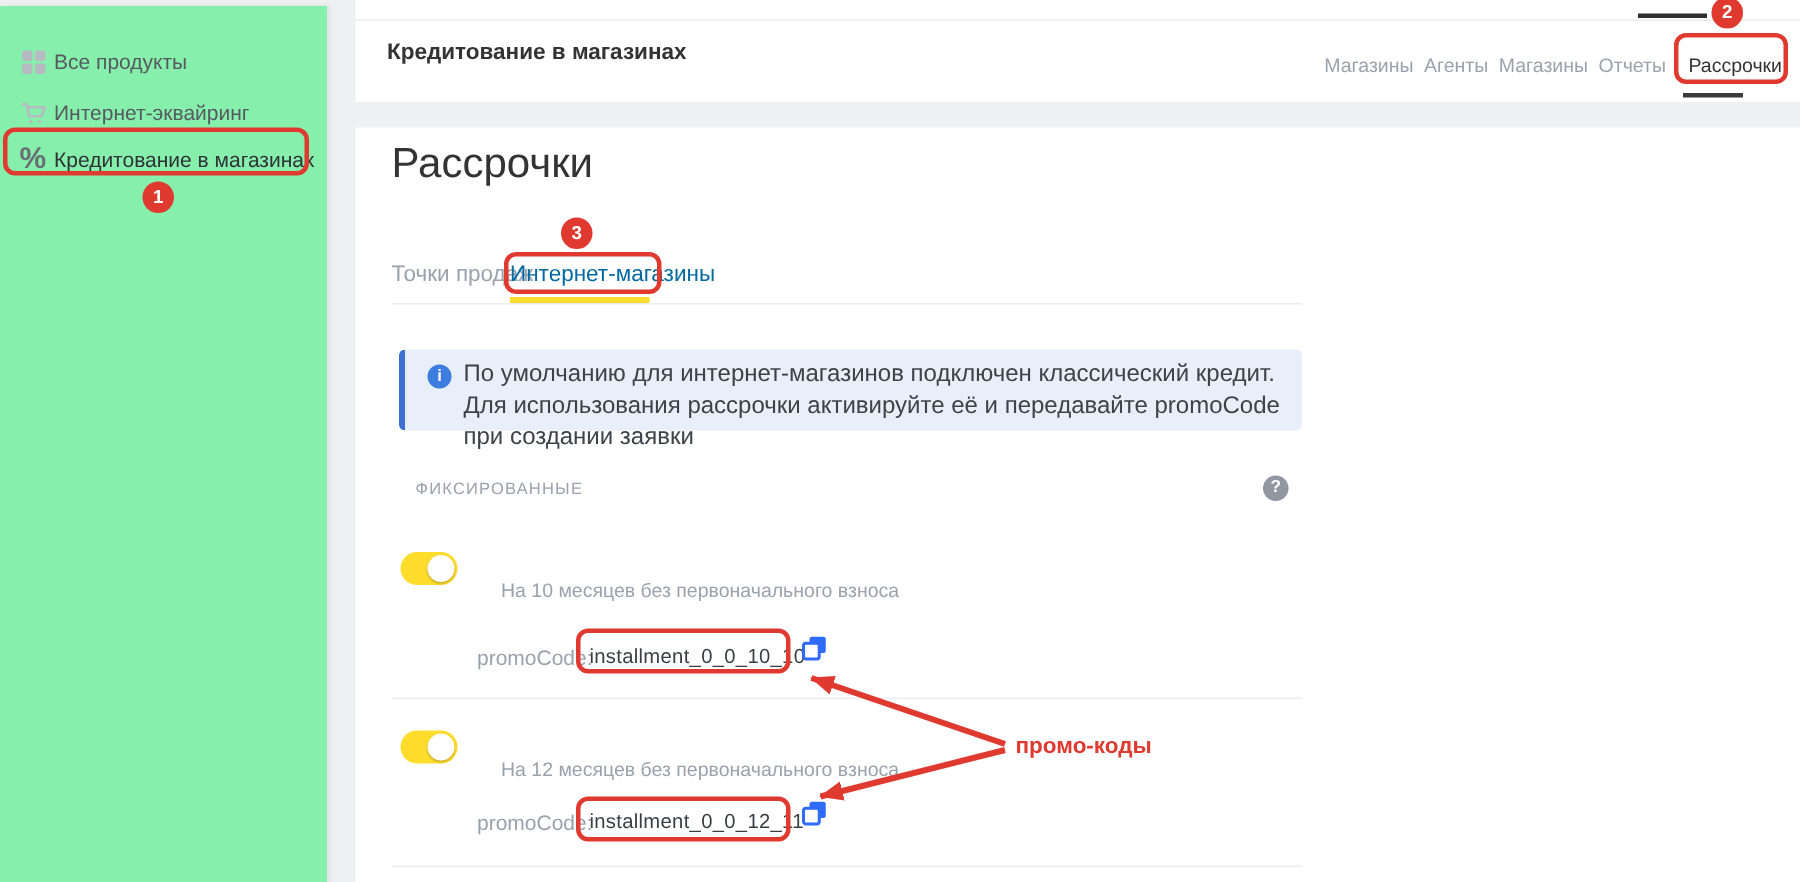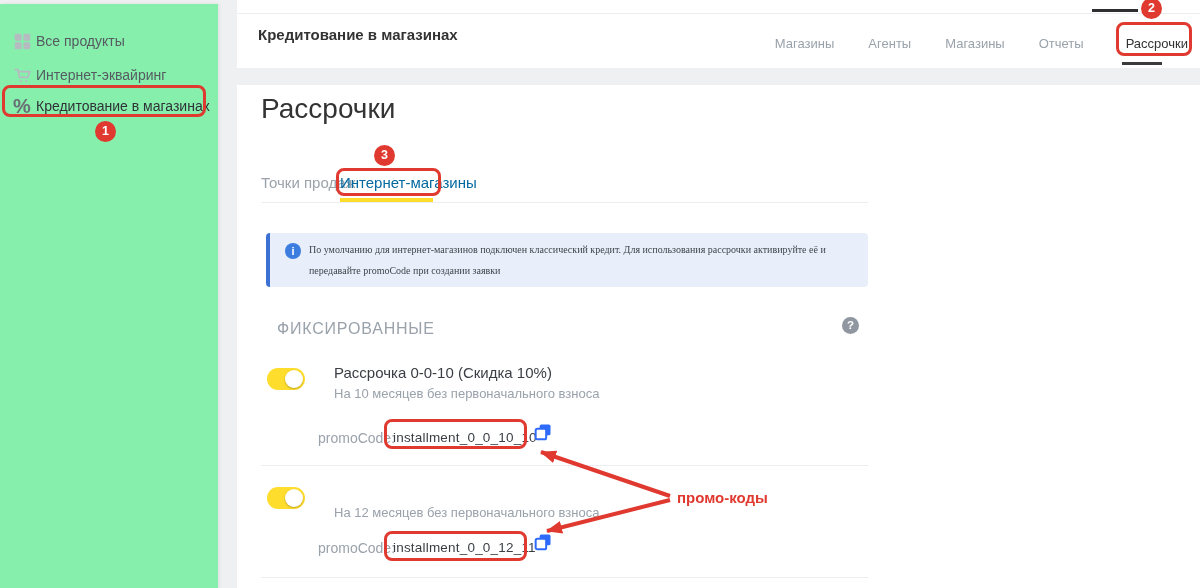--- a/index.html
+++ b/index.html
@@ -17,40 +17,40 @@
   .side-item { position:absolute; left:0; width:218px; height:22px; cursor:pointer; }
   .side-item .lbl { position:absolute; left:36px; top:0; font-size:14px; line-height:22px; color:#565b61; white-space:nowrap; }
   .side-item.current .lbl { color:#2f3237; }
   .side-ic { position:absolute; left:13px; top:2px; width:19px; height:19px; }
   .pct { font-size:20px; font-weight:bold; color:#696e74; line-height:19px; }
 
   
   #topbar { left:237px; top:0; width:963px; height:68px; background:#fff; z-index:1; }
   #topbar .hdr-divider { position:absolute; left:0; top:13px; width:100%; height:1px; background:#ebedf0; }
   #page-context-title { position:absolute; left:21px; top:26px; font-size:15px; font-weight:600; color:#333; white-space:nowrap; }
-  #top-nav { position:absolute; right:12px; top:30px; height:26px; display:flex; align-items:center; gap:34px; }
+  #top-nav { position:absolute; right:12px; top:30px; height:26px; display:flex; align-items:center; gap:7px; }
   .nav-item { font-size:13px; color:#9aa2ab; cursor:pointer; white-space:nowrap; }
   .nav-item.active { color:#333; font-weight:500; margin-left:8px; }
   #nav-indicator { position:absolute; left:885px; top:62px; width:40px; height:3px; background:#3b3b3d; }
 
   
   #content { left:237px; top:85px; width:963px; height:503px; background:#fff; z-index:1; }
   #page-title { position:absolute; left:24px; top:8px; font-size:28px; font-weight:500; color:#333; }
   .tab { position:absolute; top:88px; font-size:15px; line-height:20px; cursor:pointer; white-space:nowrap; }
   #tab-pos { left:24px; color:#9aa2ab;text-align:right; }
   #tab-online { left:103px; color:#0369a1; font-weight:500; }
   #tab-underline { position:absolute; left:103px; top:113px; width:93px; height:4px; background:var(--brand_yellow,#ffdd2d); }
   .divider { position:absolute; left:24px; width:607px; height:1px; background:#ebedf0; }
 
   #info-banner { position:absolute; left:29px; top:148px; width:602px; height:54px;
                  background:#e8effa; border-left:4px solid var(--banner_blue,#3c70d3); border-radius:4px; }
-  #info-banner .txt { position:absolute; left:39px; top:6px; width:552px; font-size:10px; line-height:21px; color:#3e434a;font-family:Liberation Serif, serif; }
+  #info-banner .txt { position:absolute; left:39px; top:6px; width:552px; font-size:16px; line-height:21px; color:#3e434a; }
   .info-ic { position:absolute; left:15px; top:10px; width:16px; height:16px; border-radius:50%;
              background:#3d7de0; color:#fff; font-size:11px; font-weight:bold; text-align:center; line-height:16px; }
-  #section-label { position:absolute; left:40px; top:235px; font-size:16px; letter-spacing:.8px; color:#9aa2ab; }
+  #section-label { position:absolute; left:40px; top:235px; font-size:11px; letter-spacing:.8px; color:#9aa2ab; }
   .help-ic { position:absolute; left:605px; top:232px; width:17px; height:17px; border-radius:50%;
              background:#9097a0; color:#fff; font-size:11.5px; font-weight:bold; text-align:center; line-height:17px; cursor:pointer; }
 
   .toggle { position:absolute; width:38px; height:22px; border-radius:11px; background:#d6d9dc; cursor:pointer; }
   .toggle.on { background:var(--brand_yellow,#ffdd2d); }
   .toggle::after { content:""; position:absolute; top:2px; left:2px; width:18px; height:18px; border-radius:50%;
                    background:#fff; box-shadow:0 1px 2px rgba(0,0,0,.25); }
   .toggle.on::after { left:auto; right:2px; }
 
   .row-title   { position:absolute; left:97px; font-size:15px; color:#3a3e44; white-space:nowrap; }
@@ -127,21 +127,20 @@
 
     <div id="info-banner">
       <span class="info-ic">i</span>
       <div class="txt">По умолчанию для интернет-магазинов подключен классический кредит. Для использования рассрочки активируйте её и передавайте promoCode при создании заявки</div>
     </div>
 
     <div id="section-label">ФИКСИРОВАННЫЕ</div>
     <span class="help-ic">?</span>
 
     <div class="toggle on" style="left:30px; top:283px"></div>
-    <div class="row-title" style="top:279px">Рассрочка 0-0-10 (Скидка 10%)</div>
     <div class="row-sub" style="top:301px">На 10 месяцев без первоначального взноса</div>
     <div class="promo-label" style="top:345px">promoCode:</div>
     <div class="promo-value" style="top:345px">installment_0_0_10_10</div>
     <span class="copy-btn" style="top:337px">
       <svg width="20" height="20" viewBox="0 0 24 24">
         <rect x="8" y="3" width="13" height="13" rx="2" fill="var(--link_blue,#2f6bfa)"></rect>
         <rect x="3.2" y="8.2" width="12.6" height="12.6" rx="2" fill="#fff" stroke="var(--link_blue,#2f6bfa)" stroke-width="2.4"></rect>
         </svg>
     </span>
 

